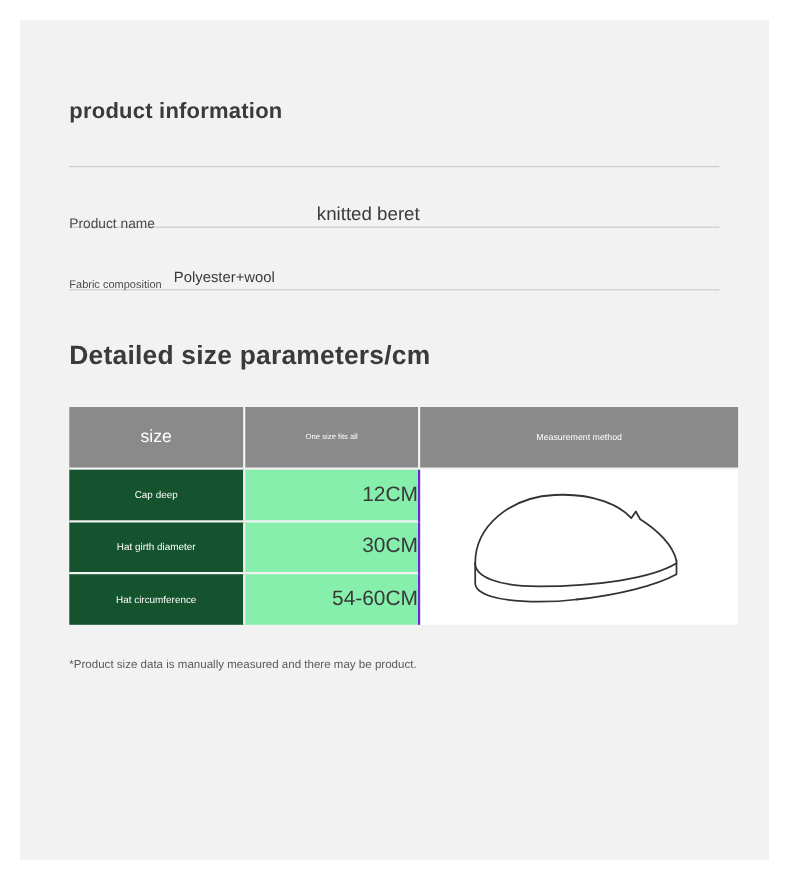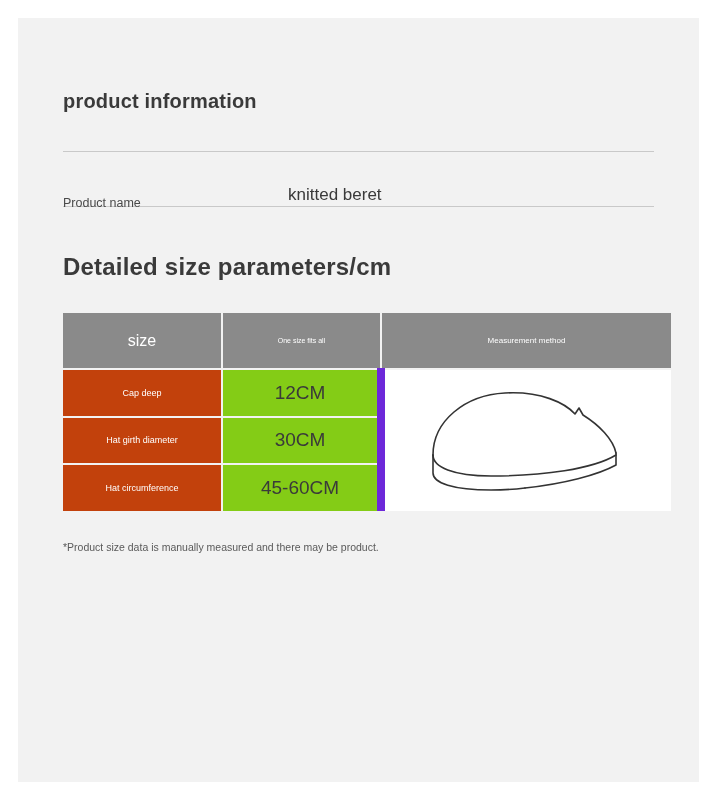--- a/index.html
+++ b/index.html
@@ -107,35 +107,35 @@
     color: #ffffff;
     text-align: center;
     height: 55px;
     border-right: 2px solid #f2f2f2;
   }
   .head-cell.size-word { font-size: 16px; }
   .head-cell.tiny { font-size: 7px; }
   .head-cell.method { font-size: 8px; border-right: none; }
 
   .label-cell {
-    background: #c2410c;
+    background: #14532d;
     color: #ffffff;
     text-align: center;
     height: 45px;
     font-size: 9px;
     border-right: 2px solid #f2f2f2;
     border-top: 2px solid #f2f2f2;
   }
   .value-cell {
-    background: #84cc16;
-    color: #3a3a3a;
-    text-align: center;
+    background: #86efac;
+    color: #3a3a3a;
+    text-align: right;
     height: 45px;
     font-size: 19px;
-    border-right: 8px solid #6d28d9;
+    border-right: 2px solid #6d28d9;
     border-top: 2px solid #f2f2f2;
   }
   .img-cell {
     background: #ffffff;
     border-top: 2px solid #f2f2f2;
     text-align: center;
     vertical-align: middle;
   }
   .hat-wrap {
     width: 100%;
@@ -156,20 +156,24 @@
 
 <div class="page">
   <div class="panel">
 
     <div class="section-title">product information</div>
 
     <div class="info-table">
       <div class="info-row row-1">
         <div class="info-label">Product name</div>
         <div class="info-value big">knitted beret</div>
+      </div>
+      <div class="info-row row-2">
+        <div class="info-label small">Fabric composition</div>
+        <div class="info-value small">Polyester+wool</div>
       </div>
     </div>
 
     <div class="size-title">Detailed size parameters/cm</div>
 
     <table class="size-table">
       <colgroup>
         <col class="col-a">
         <col class="col-b">
         <col class="col-c">
@@ -198,21 +202,21 @@
               </svg>
             </div>
           </td>
         </tr>
         <tr>
           <td class="label-cell">Hat girth diameter</td>
           <td class="value-cell">30CM</td>
         </tr>
         <tr>
           <td class="label-cell">Hat circumference</td>
-          <td class="value-cell">45-60CM</td>
+          <td class="value-cell">54-60CM</td>
         </tr>
       </tbody>
     </table>
 
     <div class="footnote">*Product size data is manually measured and there may be product.</div>
 
   </div>
 </div>
 
 </body></html>

